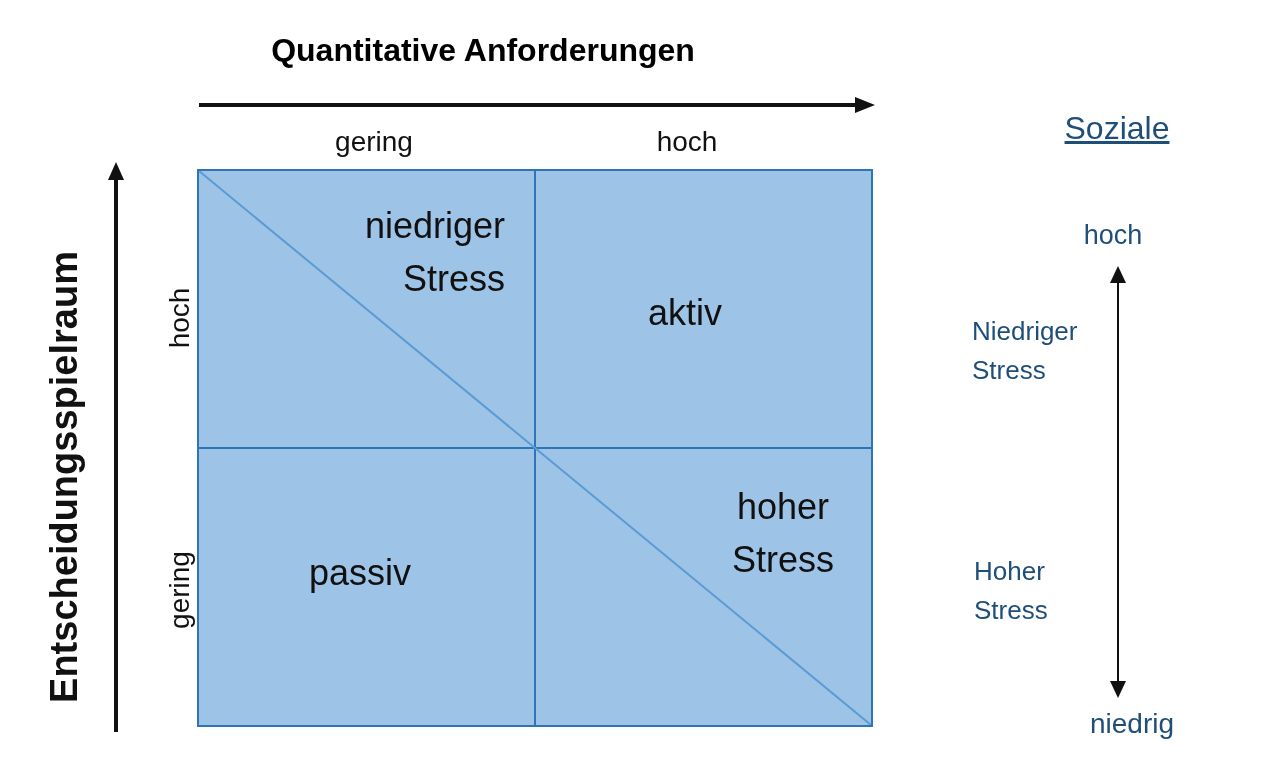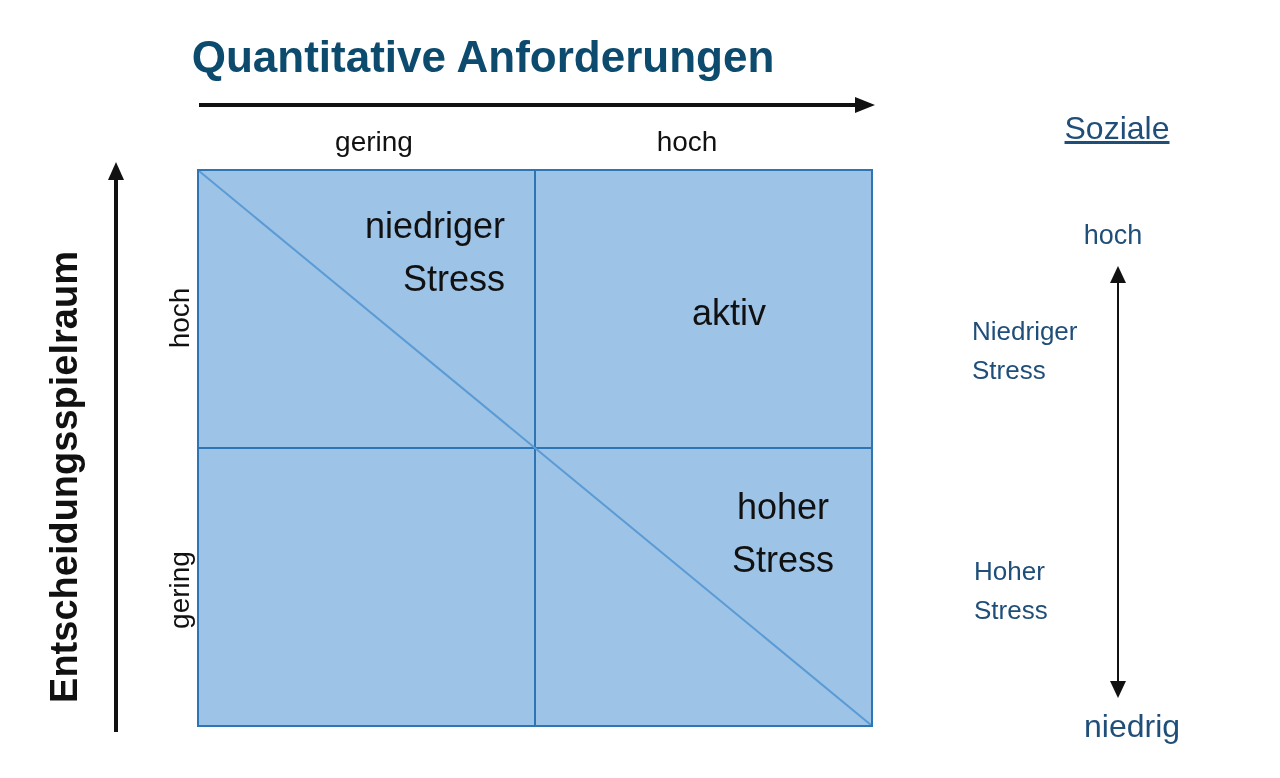--- a/index.html
+++ b/index.html
@@ -11,23 +11,23 @@
     font-family: "Liberation Sans", sans-serif;
     color: #111111;
     overflow: hidden;
   }
   .abs { position: absolute; }
 
   
   .x-title {
     left: 483px; top: 32px;
     transform: translateX(-50%);
-    font-size: 44px; font-weight: 700;
+    font-size: 32px; font-weight: 700;
     white-space: nowrap;
-    color: #0c4a6e;
+    color: #000000;
   }
   .x-arrow { left: 197px; top: 94px; }
   .x-label { top: 126px; transform: translateX(-50%); font-size: 28px; white-space: nowrap; }
   .x-label-gering { left: 374px; }
   .x-label-hoch   { left: 687px; }
 
   
   .y-title {
     left: 64px; top: 477px;
     transform: translate(-50%,-50%) rotate(-90deg);
@@ -49,36 +49,36 @@
     display: grid;
     grid-template-columns: 1fr 1fr;
     grid-template-rows: 1fr 1fr;
     gap: 2px;
   }
   .cell { background: #9DC3E6; }
   .diag-overlay { position: absolute; left: 0; top: 0; width: 672px; height: 554px; pointer-events: none; }
 
   .cell-text { position: absolute; font-size: 36px; color: #111111; }
   .cell-text-tl { left: 0; top: 28px; width: 306px; text-align: right; line-height: 53px; }
-  .cell-text-tr { left: 486px; top: 142px; transform: translate(-50%,-50%); white-space: nowrap; margin-left: 44px; }
+  .cell-text-tr { left: 486px; top: 142px; transform: translate(-50%,-50%); white-space: nowrap; }
   .cell-text-bl { left: 161px; top: 402px; transform: translate(-50%,-50%); white-space: nowrap; }
   .cell-text-br { left: 584px; top: 362px; transform: translate(-50%,-50%); text-align: center; line-height: 53px; }
 
   
   .social-title {
     left: 1117px; top: 104px;
     transform: translateX(-50%);
     text-align: center;
     font-size: 32px; line-height: 49px;
     color: #1F4E79;
     white-space: nowrap;
     text-decoration: underline;
   }
   .social-scale-top    { left: 1113px; top: 220px; transform: translateX(-50%); font-size: 27px; color: #1F4E79; }
-  .social-scale-bottom { left: 1132px; top: 708px; transform: translateX(-50%); font-size: 32px; color: #1F4E79; }
+  .social-scale-bottom { left: 1132px; top: 708px; transform: translateX(-50%); font-size: 28px; color: #1F4E79; }
   .social-arrow { left: 1106px; top: 264px; }
   .social-side-label { font-size: 26px; line-height: 39px; color: #1F4E79; }
   .social-upper { left: 972px; top: 312px; }
   .social-lower { left: 974px; top: 552px; }
 </style>
 </head>
 <body>
 
 <div class="stage">
 
@@ -110,20 +110,21 @@
 
     <svg class="diag-overlay" viewBox="0 0 672 554" preserveAspectRatio="none">
       <polyline points="0,0 336,277 672,554" fill="none" stroke="#5B9BD5" stroke-width="2"></polyline>
     </svg>
 
     <div class="cell-text cell-text-tl">
       <div>niedriger</div>
       <div>Stress</div>
     </div>
     <div class="cell-text cell-text-tr">aktiv</div>
+    <div class="cell-text cell-text-bl">passiv</div>
     <div class="cell-text cell-text-br">
       <div>hoher</div>
       <div>Stress</div>
     </div>
   </div>
 
   <div class="abs social-title">
     <div>Soziale</div>
   </div>
 

